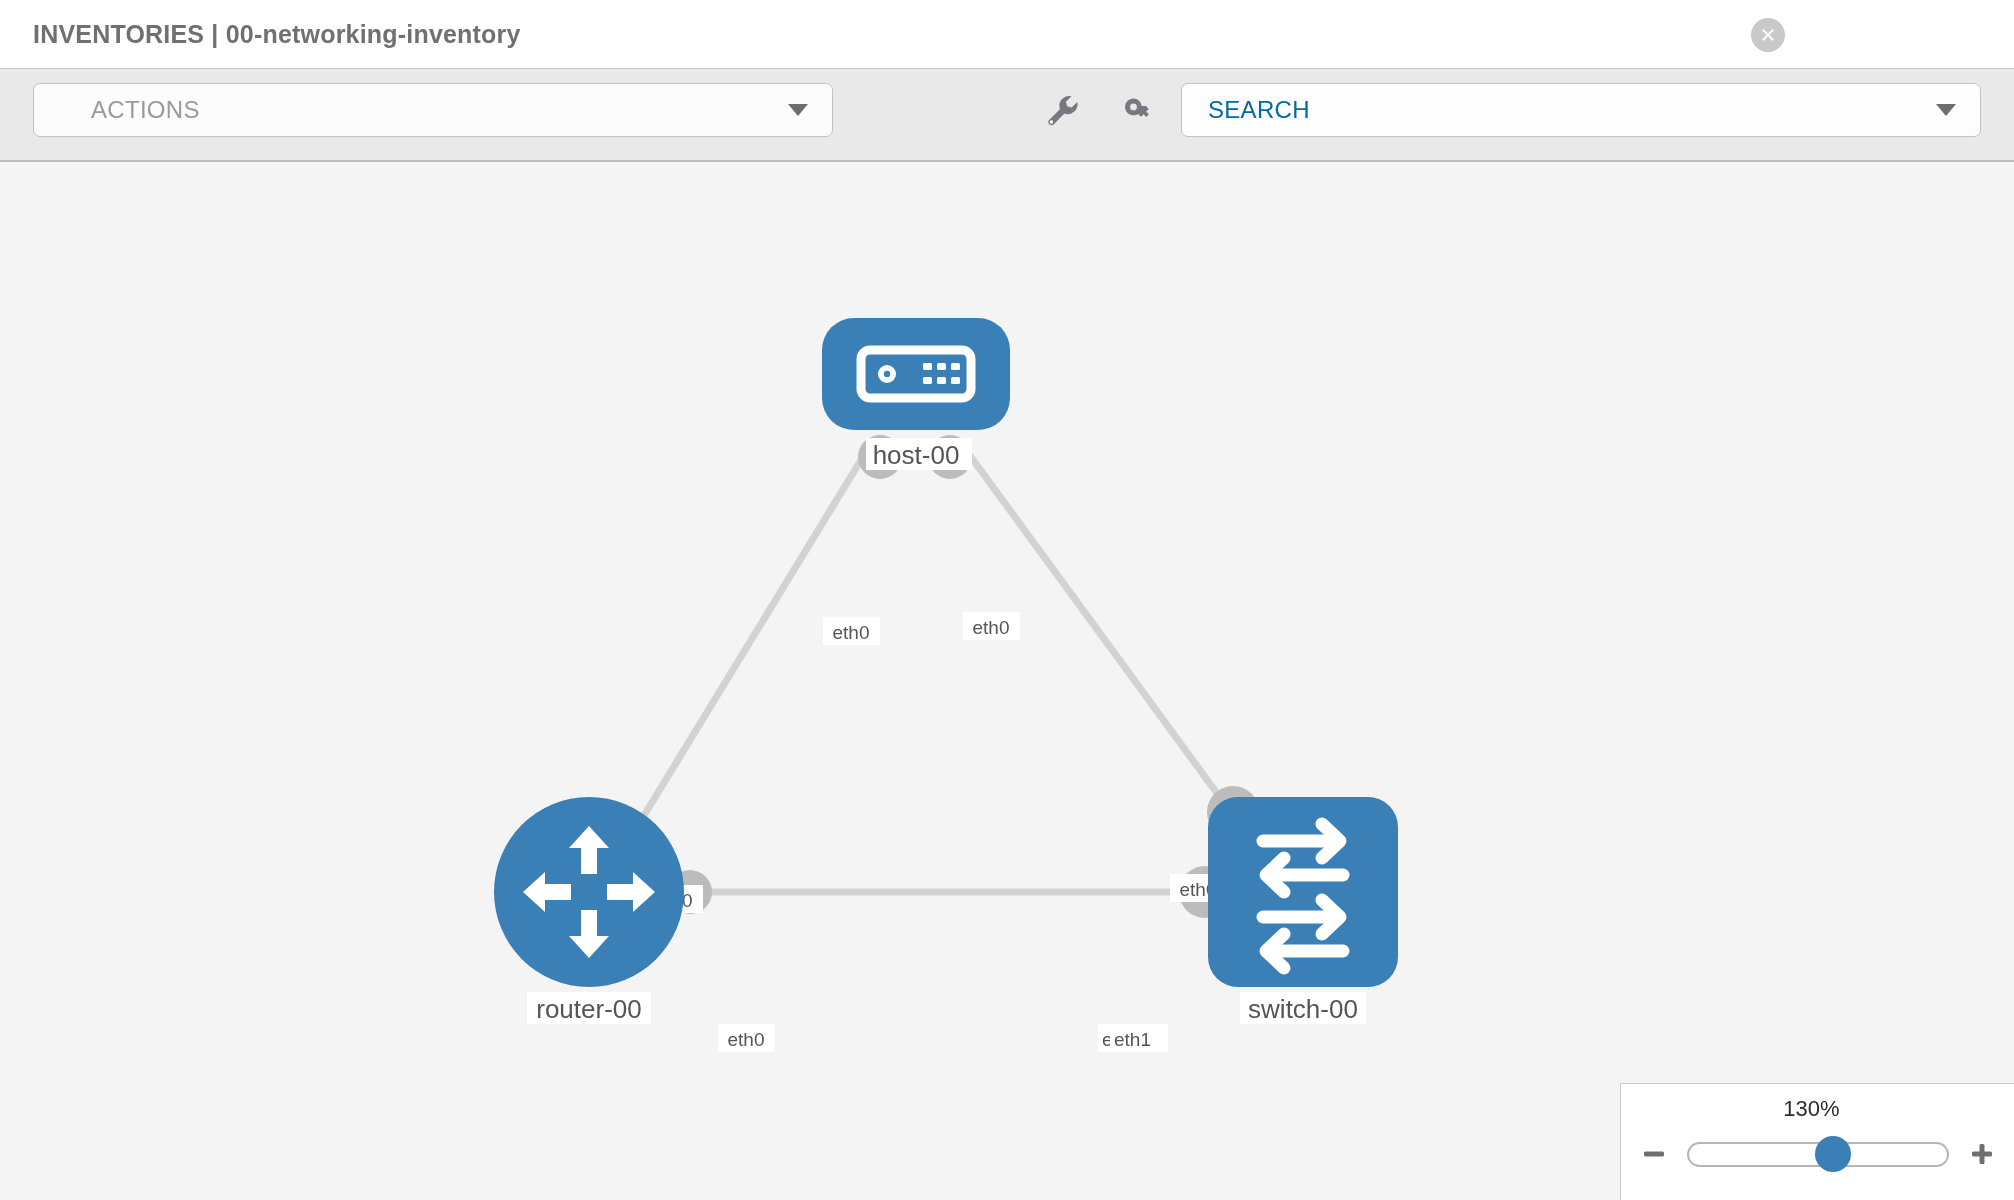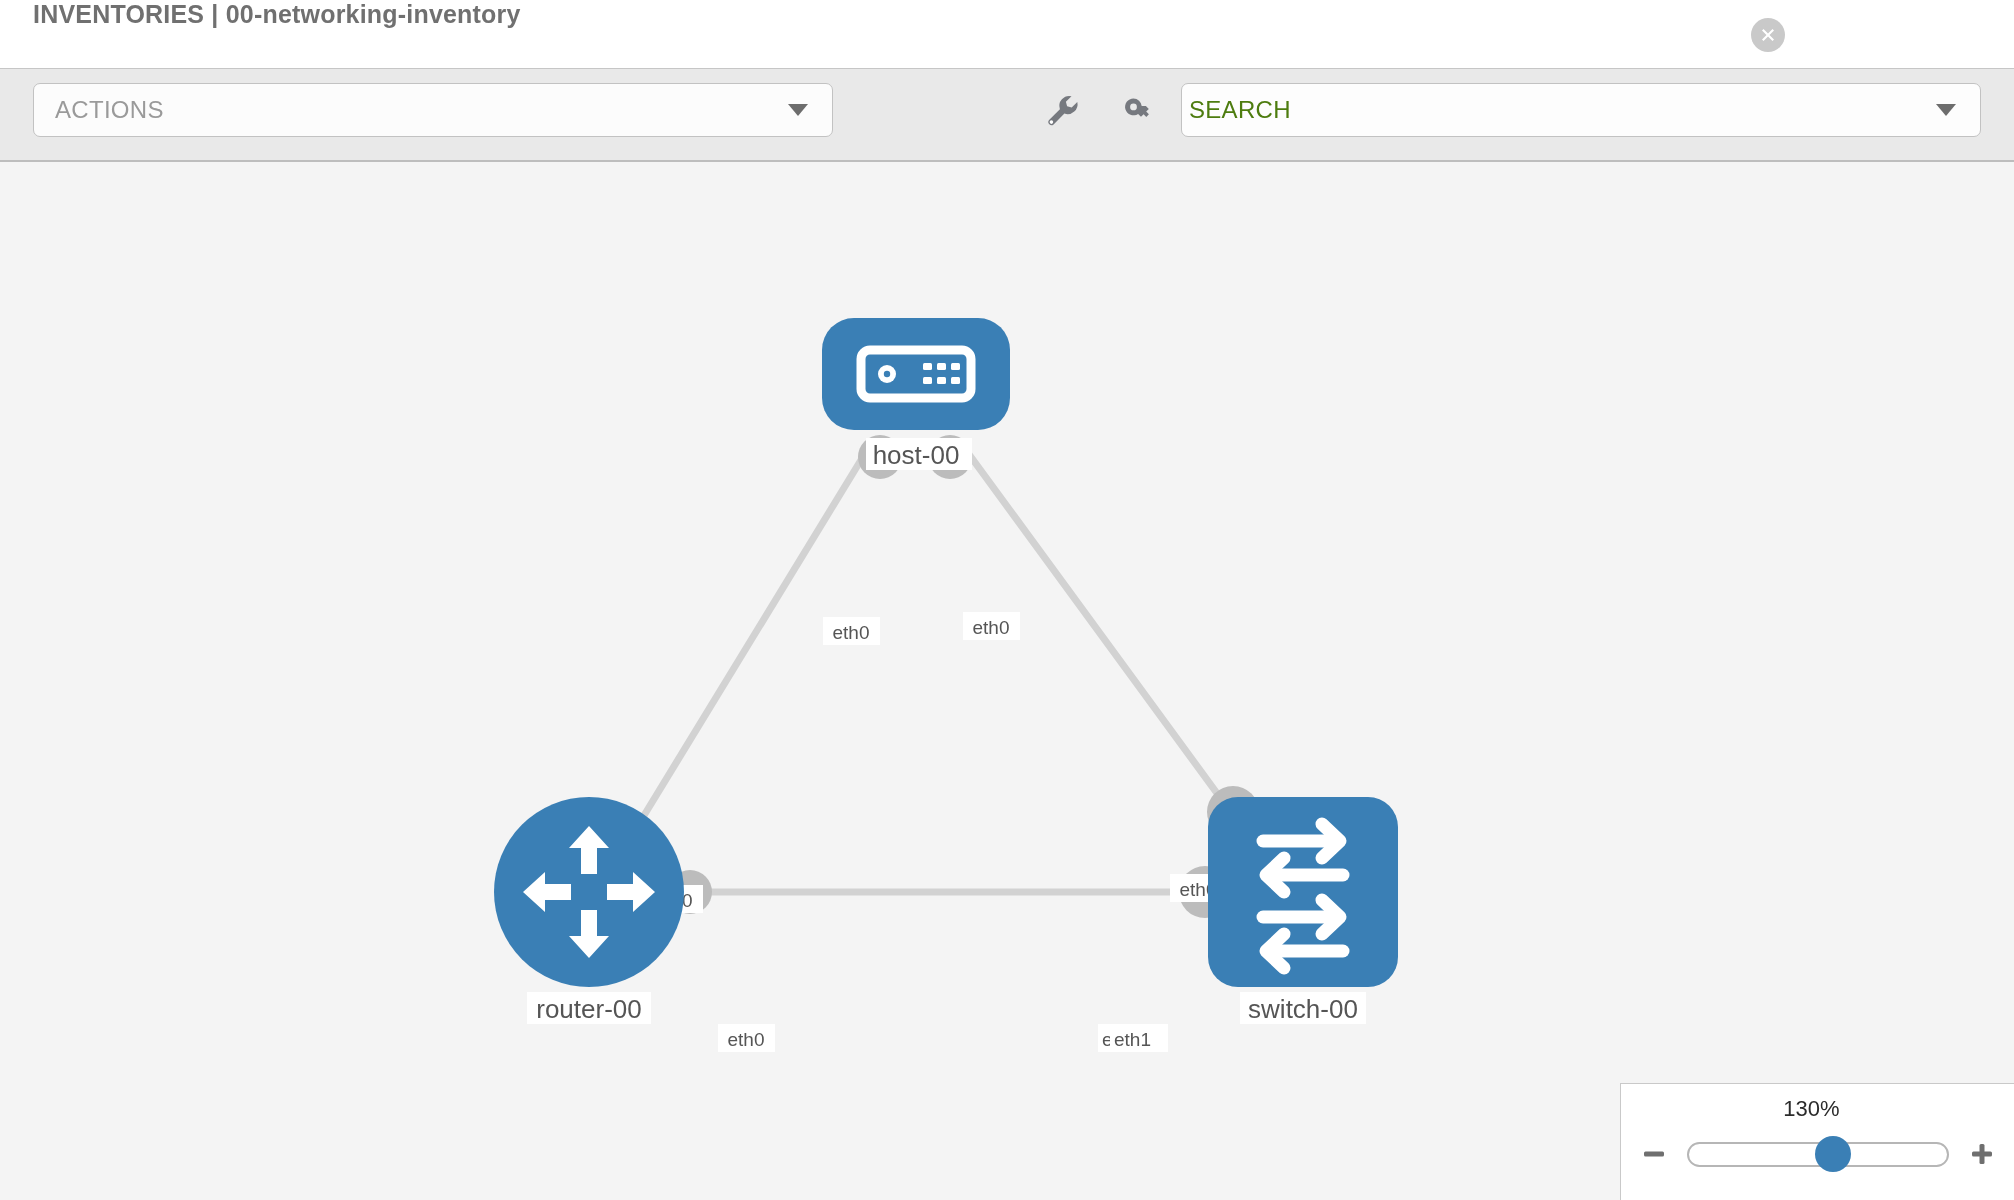--- a/index.html
+++ b/index.html
@@ -21,21 +21,21 @@
   }
 
   
   .titlebar {
     position: absolute;
     left: 0; top: 0;
     width: 1810px;
     height: 68px;
     background: #ffffff;
     display: flex;
-    align-items: flex-start;
+    align-items: center;
   }
   .page-title {
     margin-left: 33px;
     font-size: 25px;
     font-weight: bold;
     color: #707070;
     letter-spacing: 0.2px;
     white-space: nowrap;
   }
   .close-btn {
@@ -69,20 +69,21 @@
     left: 33px;
     top: 14px;
     width: 800px;
     height: 54px;
     background: #fcfcfc;
     border: 1px solid #c2c2c2;
     border-radius: 7px;
     display: flex;
     align-items: center;
     cursor: pointer;
+    padding-left: 36px;
   }
   .actions-select .sel-label {
     margin-left: 21px;
     font-size: 24px;
     color: #9a9a9a;
     letter-spacing: 0.3px;
   }
   .caret {
     position: absolute;
     right: 24px;
@@ -119,23 +120,23 @@
     width: 800px;
     height: 54px;
     background: #fdfdfd;
     border: 1px solid #c2c2c2;
     border-radius: 7px;
     display: flex;
     align-items: center;
     cursor: text;
   }
   .search-select .sel-label {
-    margin-left: 7px;
+    margin-left: 26px;
     font-size: 24px;
-    color: #4d7c0f;
+    color: #0369a1;
     letter-spacing: 0.3px;
   }
 
   
   .canvas {
     position: absolute;
     left: 0; top: 162px;
     width: 2014px;
     height: 1038px;
     background: #f4f4f4;

